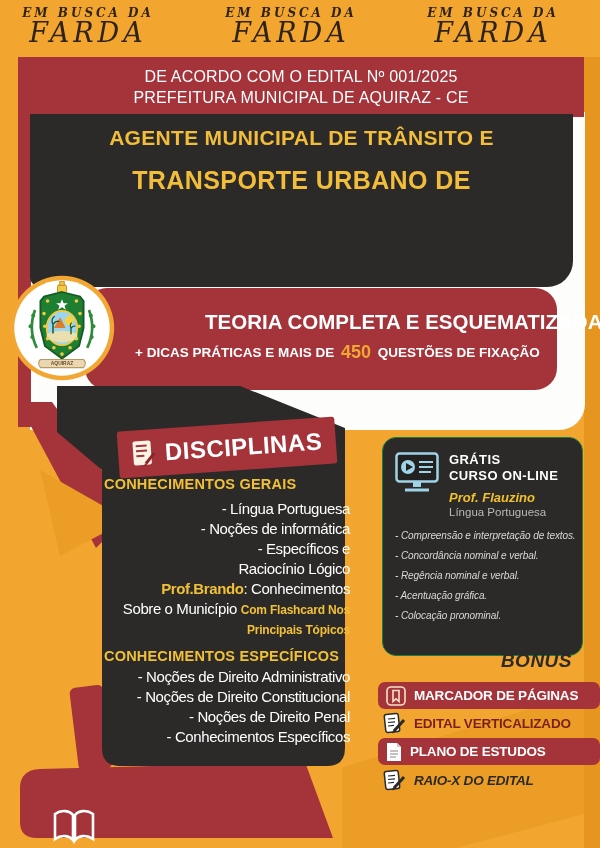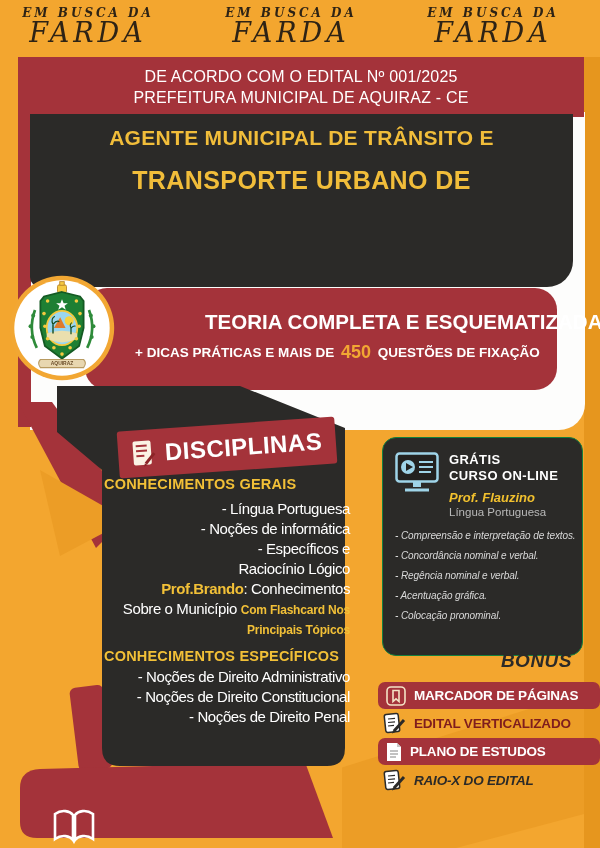--- a/index.html
+++ b/index.html
@@ -215,20 +215,21 @@
     <div class="disc-item">
       <span>Sobre o Município </span>
       <span class="flash-note">Com Flashcard Nos</span>
     </div>
     <div class="disc-item flash-note">Principais Tópicos</div>
     <div class="gap8"></div>
     <div class="disc-group-title nowrap" style="margin-bottom:3px;">CONHECIMENTOS ESPECÍFICOS</div>
     <div class="disc-item">- Noções de Direito Administrativo</div>
     <div class="disc-item">- Noções de Direito Constitucional</div>
     <div class="disc-item">- Noções de Direito Penal</div>
+    <div class="disc-item">- Conhecimentos Específicos</div>
   </div>
 
   <div class="abs" id="course-panel">
     <div id="course-head">
       <svg width="44" height="42" viewBox="0 0 44 42">
         <rect x="1.5" y="1.5" width="41" height="28" rx="3" fill="#22211F" stroke="#9FD4E8" stroke-width="2.5"></rect>
         <circle cx="13" cy="15" r="7" fill="#9FD4E8"></circle>
         <polygon points="11,11 18,15 11,19" fill="#22211F"></polygon>
         <line x1="24" y1="10" x2="38" y2="10" stroke="#9FD4E8" stroke-width="2"></line>
         <line x1="24" y1="15" x2="38" y2="15" stroke="#9FD4E8" stroke-width="2"></line>

